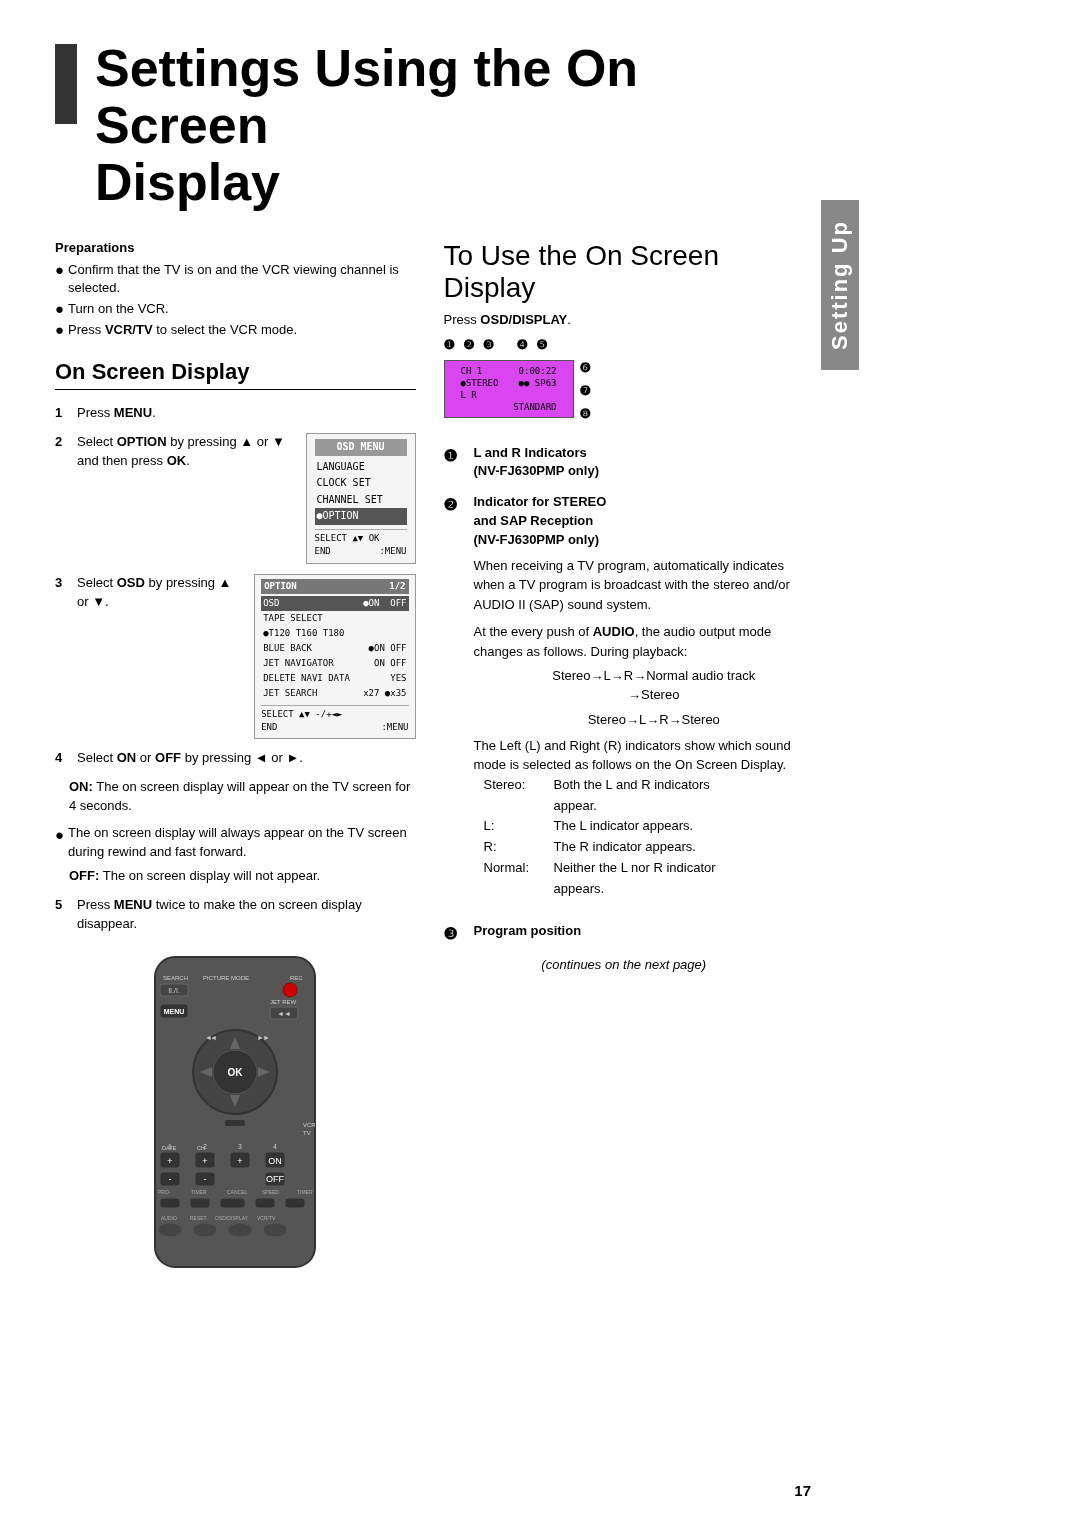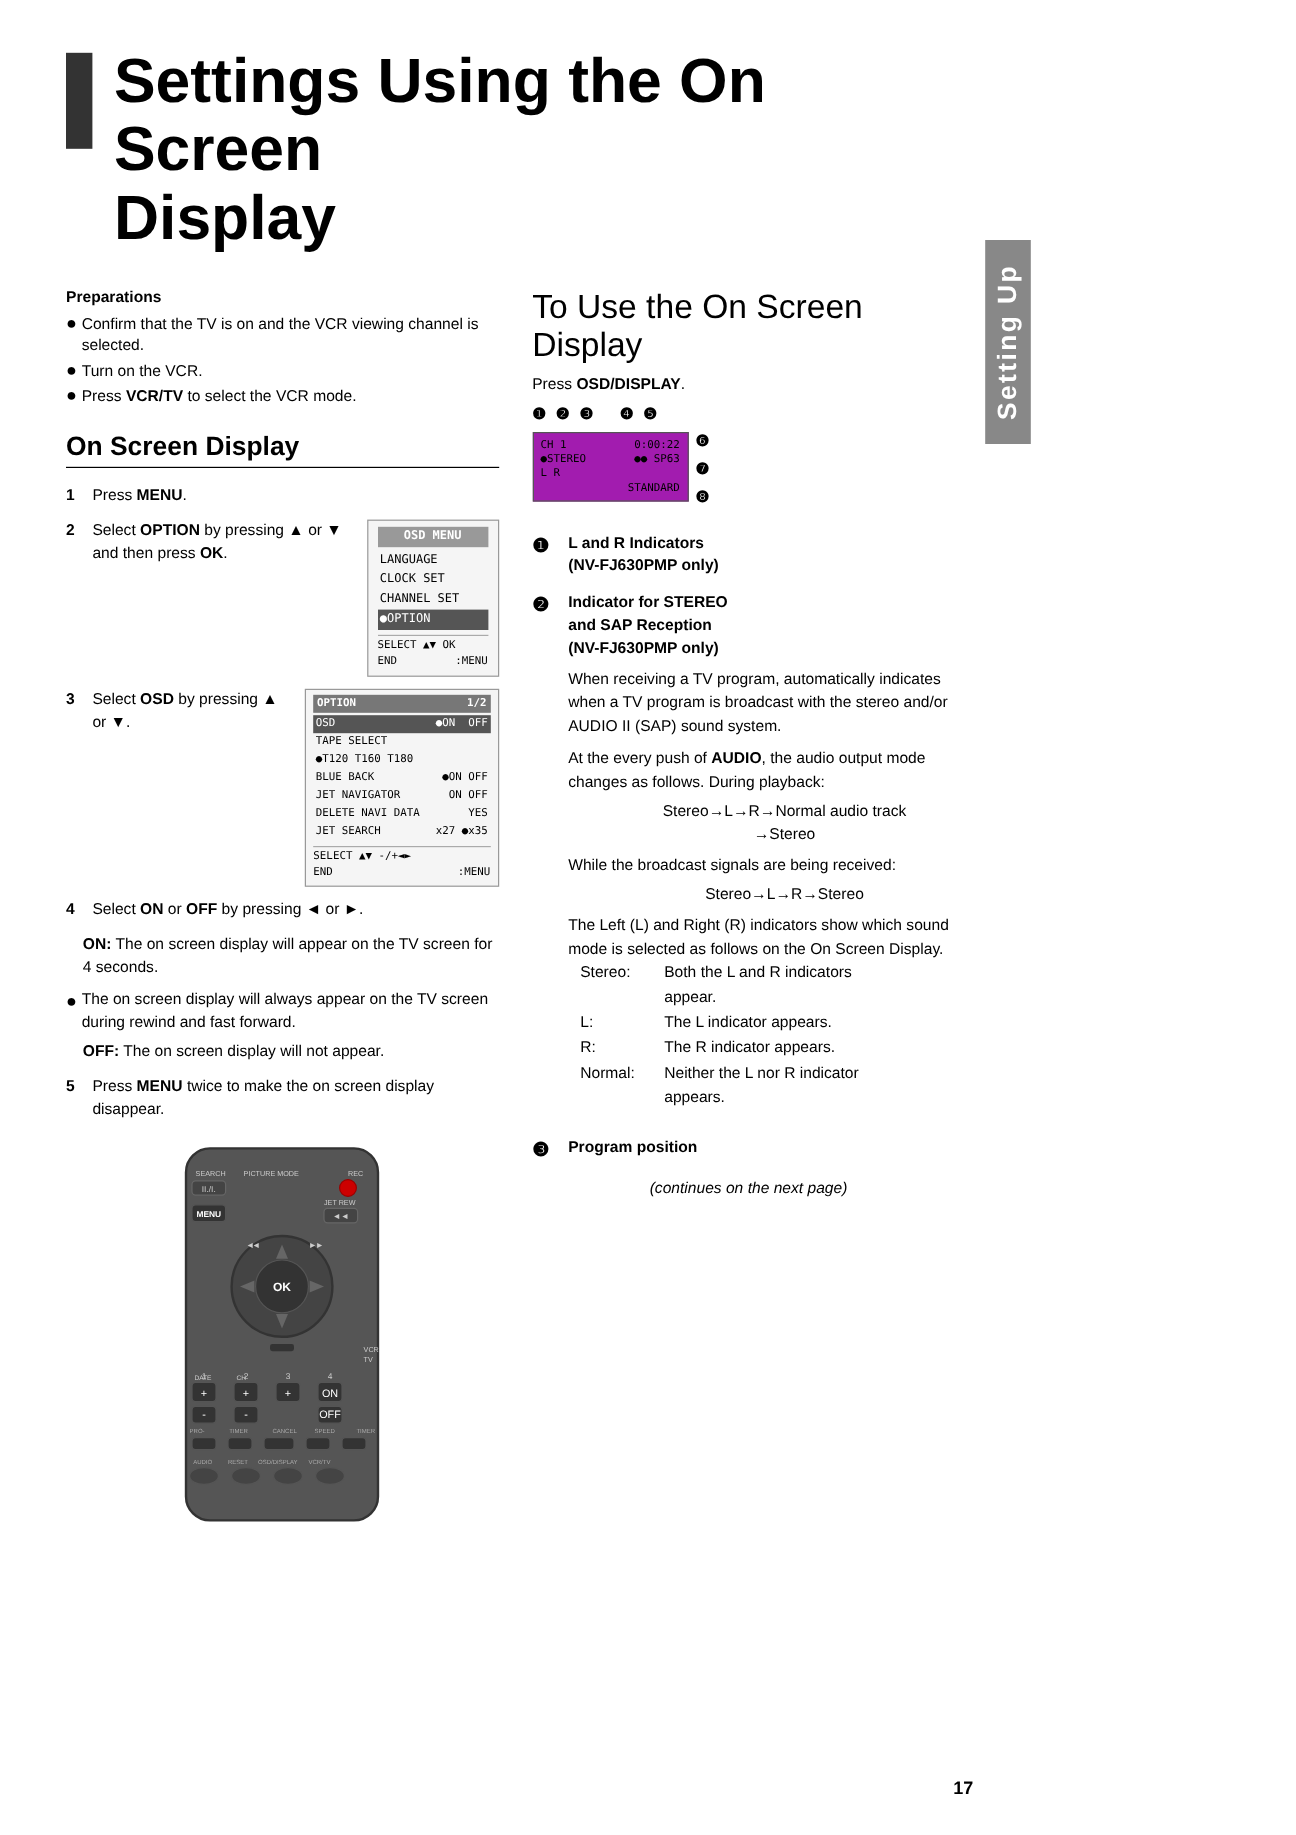--- a/index.html
+++ b/index.html
@@ -280,22 +280,22 @@
     
     .continues-note {
       font-size: 13px;
       text-align: center;
       margin-top: 10px;
       font-style: italic;
     }
     
     .display-screen {
       border: 1.5px solid #555;
-      background: #a21caf;
-      padding: 4px 6px;
+      background: #d946ef;
+      padding: 4px 16px;
       font-size: 9px;
       font-family: monospace;
       min-width: 130px;
       margin-bottom: 10px;
     }
     .display-screen-row {
       display: flex;
       justify-content: space-between;
       font-size: 9px;
       padding: 1px 0;
@@ -594,21 +594,20 @@
           <div class="indicator-title">Indicator for STEREO</div>
           <div class="indicator-title">and SAP Reception</div>
           <div class="indicator-subtitle">(NV-FJ630PMP only)</div>
           <p style="margin-top:6px; line-height:1.5;">
             When receiving a TV program, automatically indicates when a TV program is broadcast with the stereo and/or AUDIO II (SAP) sound system.
           </p>
           <p style="margin-top:8px; line-height:1.5;">
             At the every push of <strong>AUDIO</strong>, the audio output mode changes as follows. During playback:
           </p>
           <div class="stereo-formula">Stereo→L→R→Normal audio track<br>→Stereo</div>
-          <p style="line-height:1.5;">While the broadcast signals are being received:</p>
           <div class="stereo-formula">Stereo→L→R→Stereo</div>
           <p style="margin-top:6px; line-height:1.5;">
             The Left (L) and Right (R) indicators show which sound mode is selected as follows on the On Screen Display.
           </p>
           <div class="lr-table">
             <div class="lr-row">
               <span class="lr-label">Stereo:</span>
               <span class="lr-desc">Both the L and R indicators<br>appear.</span>
             </div>
             <div class="lr-row">

